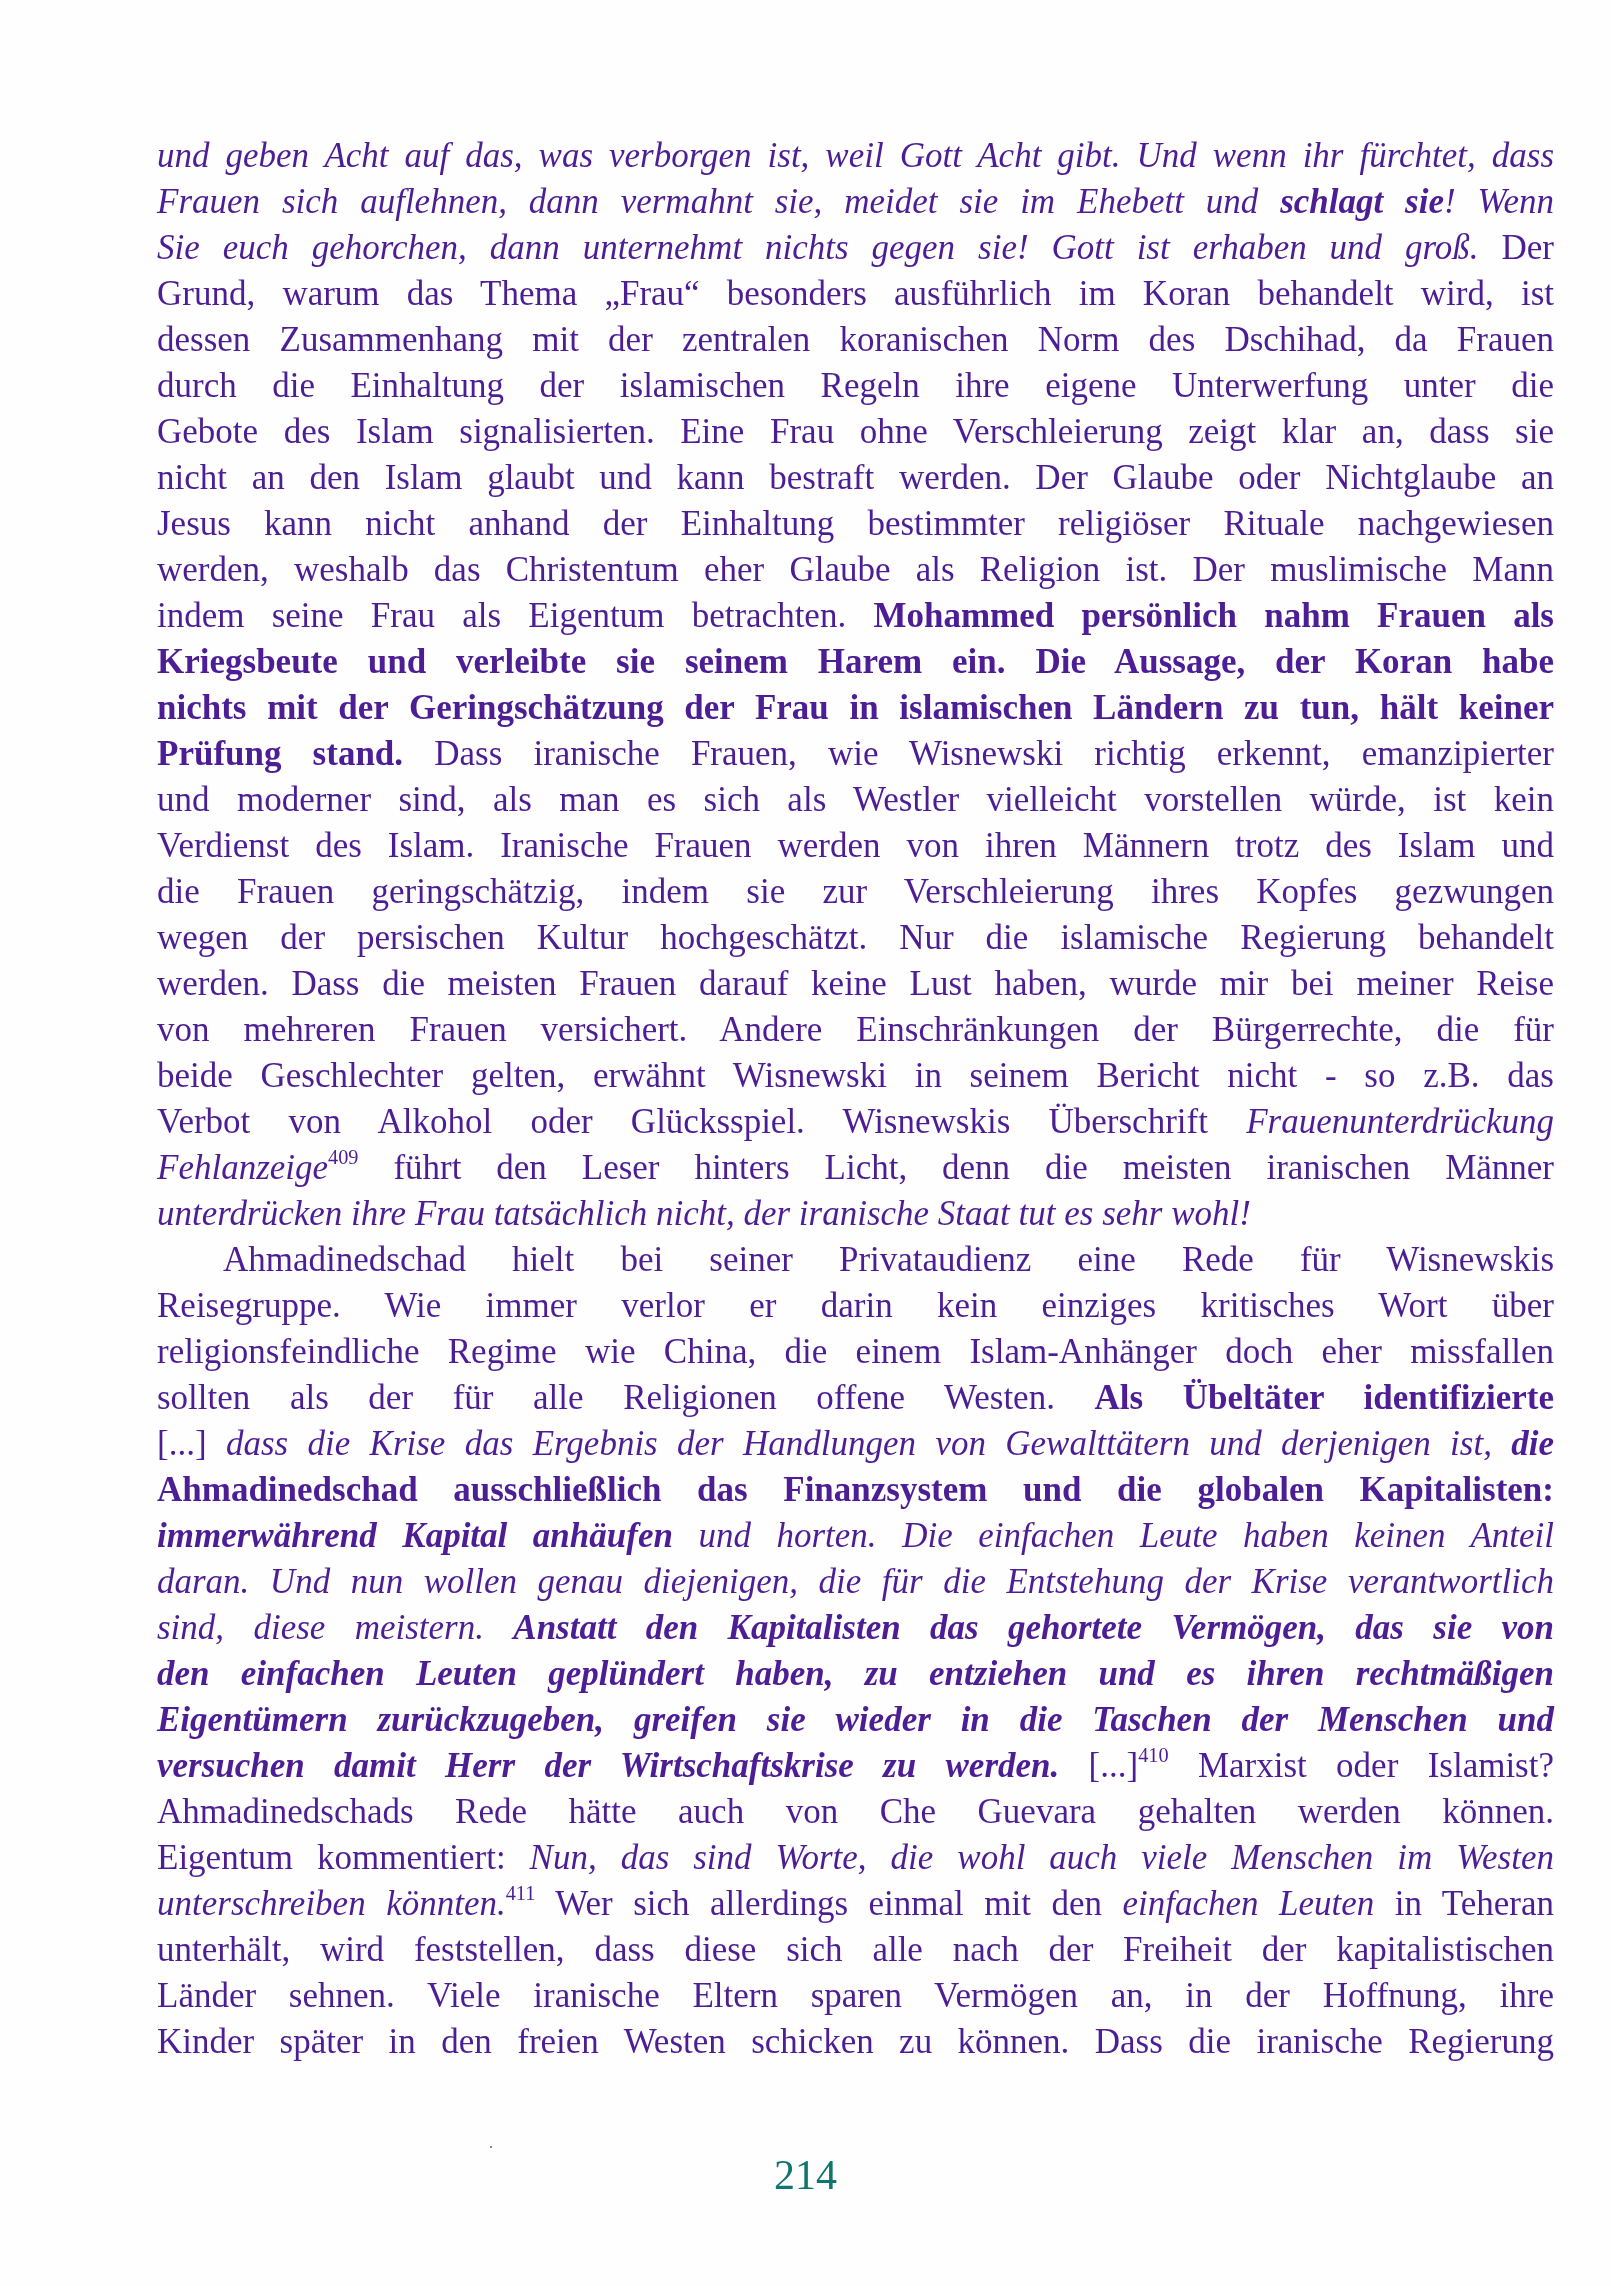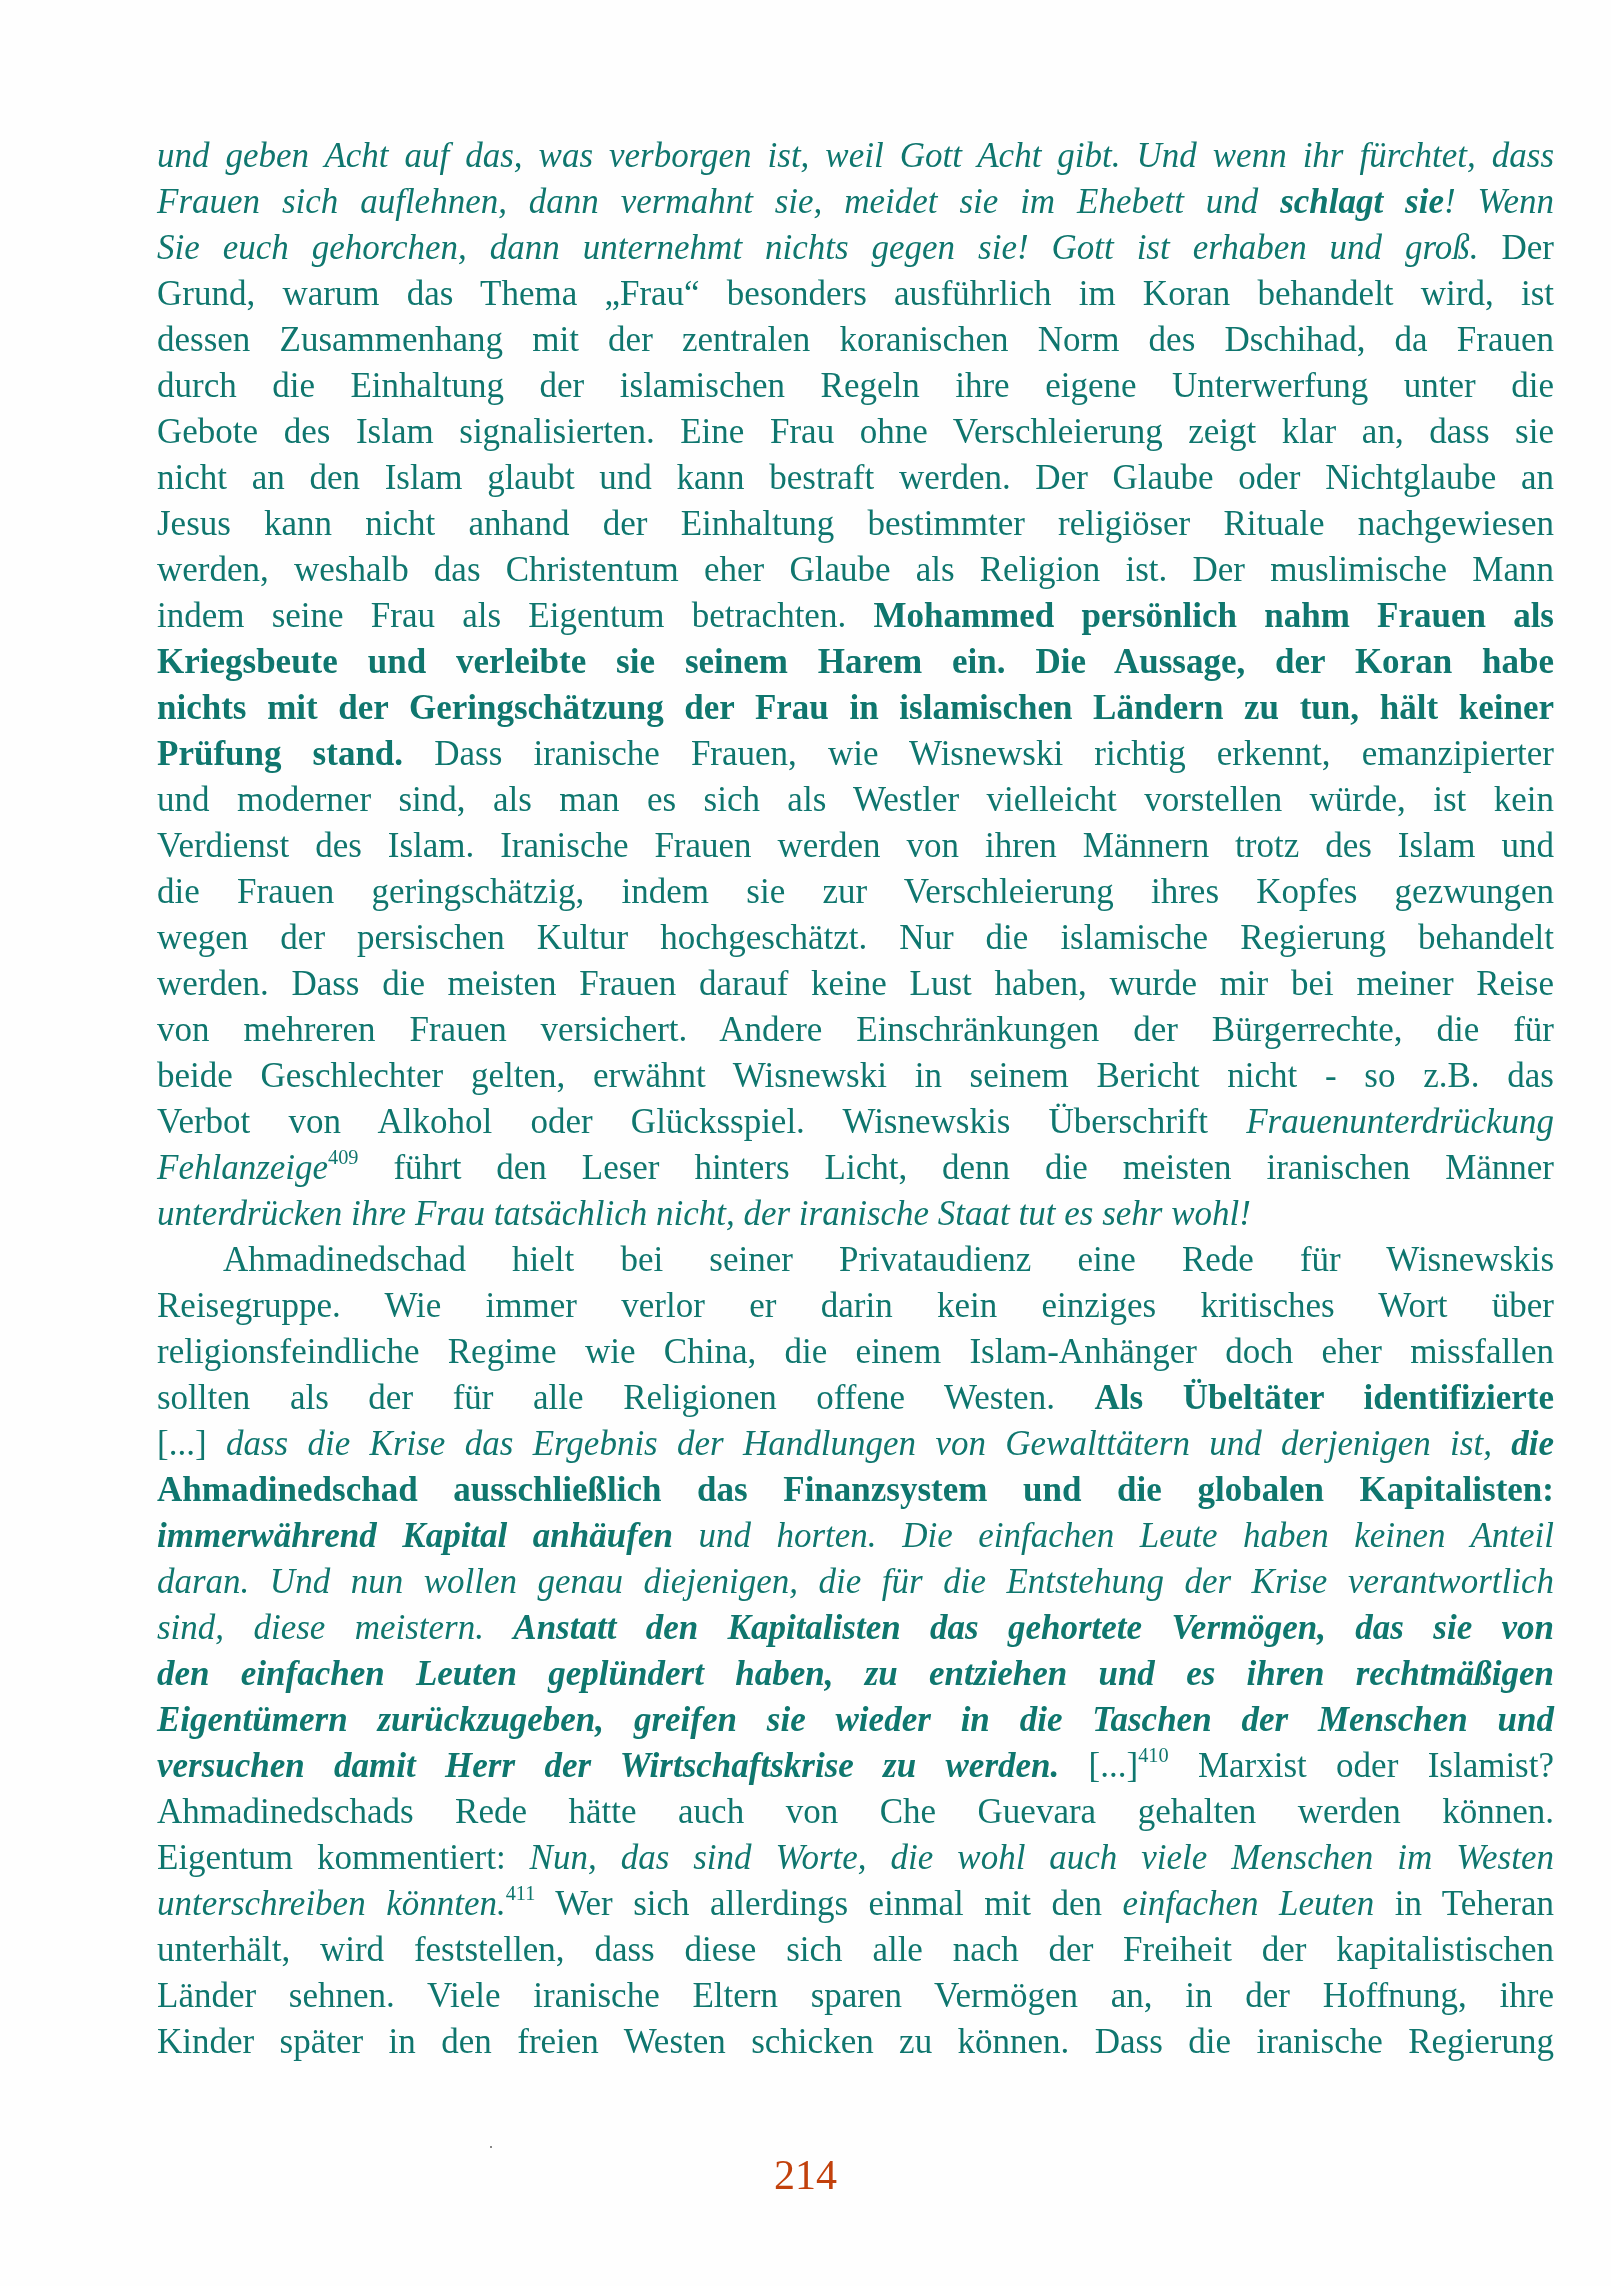--- a/index.html
+++ b/index.html
@@ -4,37 +4,37 @@
 <style>
   html, body { margin: 0; padding: 0; background: #ffffff; }
   body { width: 1611px; height: 2286px; position: relative; overflow: hidden; }
   .page {
     position: absolute; left: 0; top: 0; width: 1611px; height: 2286px;
     background: #fefefe;
   }
   .text-block {
     position: absolute; left: 157px; top: 133px; width: 1397px;
     font-family: "Liberation Serif", "DejaVu Serif", serif;
-    font-size: 35px; color: #0f766e;
+    font-size: 35px; color: #4c1d95;
   }
   .line {
     height: 46px; line-height: 46px; white-space: nowrap;
     text-align: justify; text-align-last: justify;
     display: block; overflow: visible;
   }
   .line.last { text-align-last: left; font-style: italic; }
   .line.indent { padding-left: 66px; }
   .seg-i { font-style: italic; }
   .seg-b { font-weight: bold; }
   .seg-bi { font-weight: bold; font-style: italic; }
   .seg-sup { font-size: 0.58em; vertical-align: 0.72em; line-height: 0; }
   .page-number {
     position: absolute; left: 0; width: 1611px; top: 2151px; text-align: center;
     font-family: "Liberation Serif", "DejaVu Serif", serif;
-    font-size: 42px; color: #c2410c;
+    font-size: 42px; color: #0f766e;
   }
   .speck { position: absolute; left: 490px; top: 2146px; width: 1.9px; height: 1.9px; background: #888; }
 </style>
 </head>
 <body>
 
 <div class="page">
   <div class="text-block" id="text-block">
       <div class="line"><span class="seg-i">und geben Acht auf das, was verborgen ist, weil Gott Acht gibt. Und wenn ihr fürchtet, dass</span></div>
       <div class="line"><span class="seg-i">Frauen sich auflehnen, dann vermahnt sie, meidet sie im Ehebett und </span><span class="seg-bi">schlagt sie</span><span class="seg-i">! Wenn</span></div>

